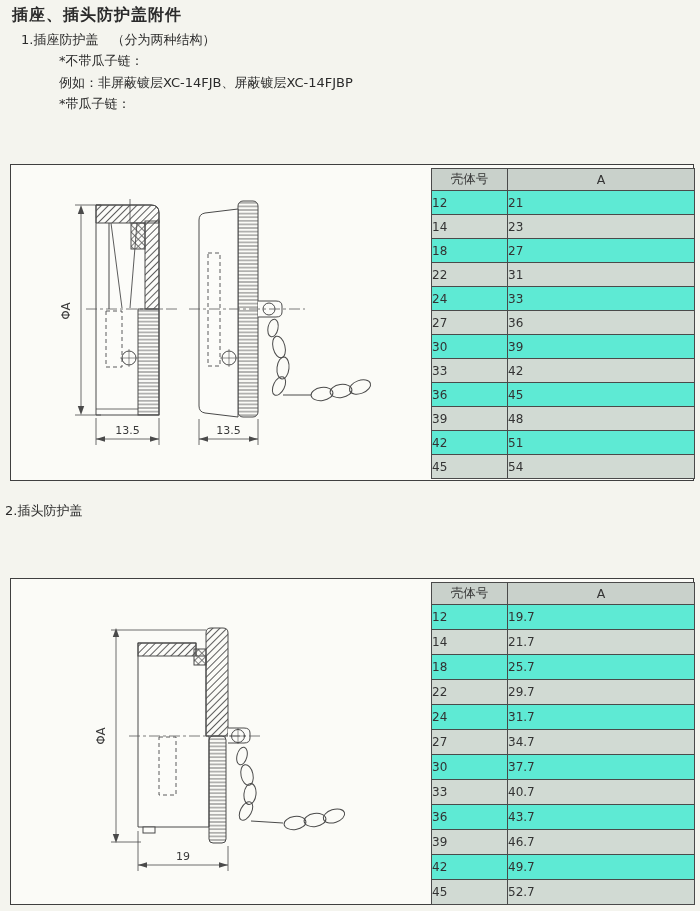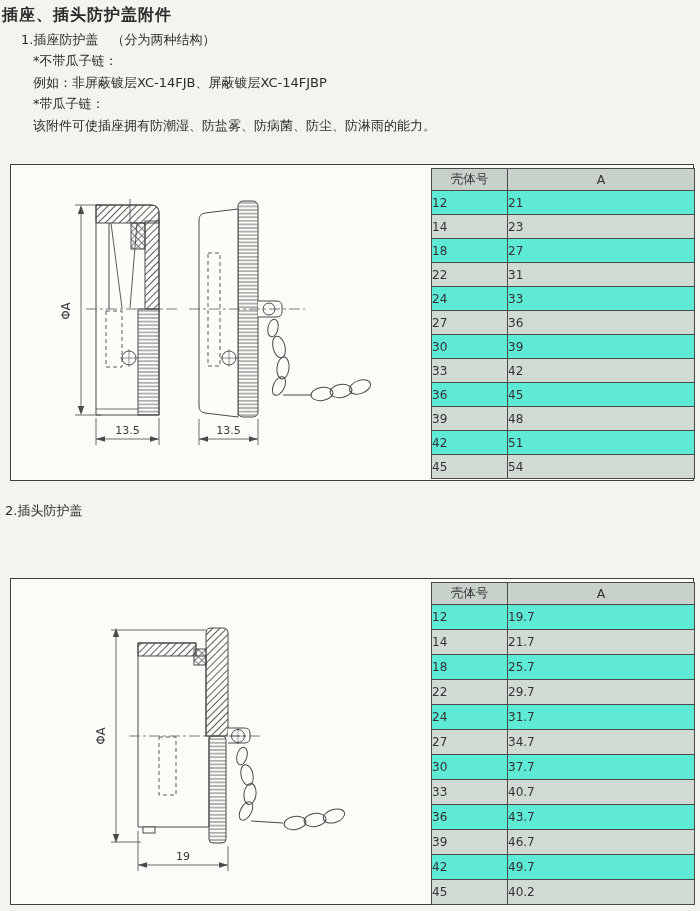--- a/index.html
+++ b/index.html
@@ -4,26 +4,26 @@
 <style>
   html,body{margin:0;padding:0;}
   body{
     width:700px;height:911px;position:relative;
     background:#f4f4ee;
     font-family:"DejaVu Sans","Liberation Sans",sans-serif;
     color:#2b2b2b;
     overflow:hidden;
   }
   .page-title{
-    position:absolute;left:2px;top:5px;
+    position:absolute;left:12px;top:5px;
     font-size:16px;font-weight:bold;letter-spacing:1px;margin:0;
   }
   .textblock{position:absolute;font-size:13px;}
   .textblock .line{line-height:21.4px;white-space:nowrap;}
-  .textblock .indent{margin-left:12px;}
+  .textblock .indent{margin-left:38px;}
   #sec1{left:21px;top:29px;}
   #sec2{left:5px;top:500px;}
   #sec2 .line{line-height:22.4px;}
   .panel{
     position:absolute;left:10px;width:682px;
     border:1px solid #3f3f3f;background:#fbfbf7;
   }
   #panel1{top:164px;height:315px;}
   #panel2{top:578px;height:325px;}
   .drawing{position:absolute;left:0;top:0;}
@@ -49,21 +49,20 @@
 </head>
 <body>
 
 <h1 class="page-title">插座、插头防护盖附件</h1>
 
 <div id="sec1" class="textblock">
   <div class="line">1.插座防护盖　（分为两种结构）</div>
   <div class="line indent">*不带瓜子链：</div>
   <div class="line indent">例如：非屏蔽镀层XC-14FJB、屏蔽镀层XC-14FJBP</div>
   <div class="line indent">*带瓜子链：</div>
-  <div class="line indent">该附件可使插座拥有防潮湿、防盐雾、防病菌、防尘、防淋雨的能力。</div>
 </div>
 
 <div id="panel1" class="panel">
   <svg class="drawing" width="420" height="315" viewBox="0 0 420 315">
     <defs>
       <pattern id="hatch1" width="5" height="5" patternUnits="userSpaceOnUse" patternTransform="rotate(45)">
         <line x1="2.5" y1="0" x2="2.5" y2="5" stroke="#5d5d5d" stroke-width="1"></line>
       </pattern>
       <pattern id="cross1" width="5" height="5" patternUnits="userSpaceOnUse" patternTransform="rotate(45)">
         <path d="M2.5,0 V5 M0,2.5 H5" stroke="#5d5d5d" stroke-width="0.8" fill="none"></path>
@@ -306,17 +305,17 @@
         <tr>
           <td>39</td>
           <td>46.7</td>
         </tr>
         <tr>
           <td>42</td>
           <td>49.7</td>
         </tr>
         <tr>
           <td>45</td>
-          <td>40.2</td>
+          <td>52.7</td>
         </tr>
       </tbody>
   </table>
 </div>
 
 </body></html>

